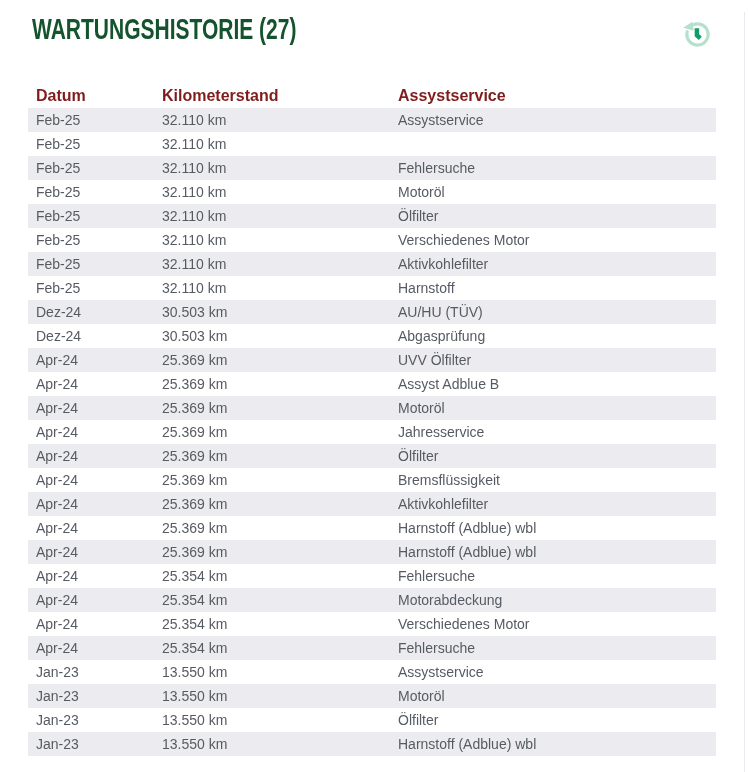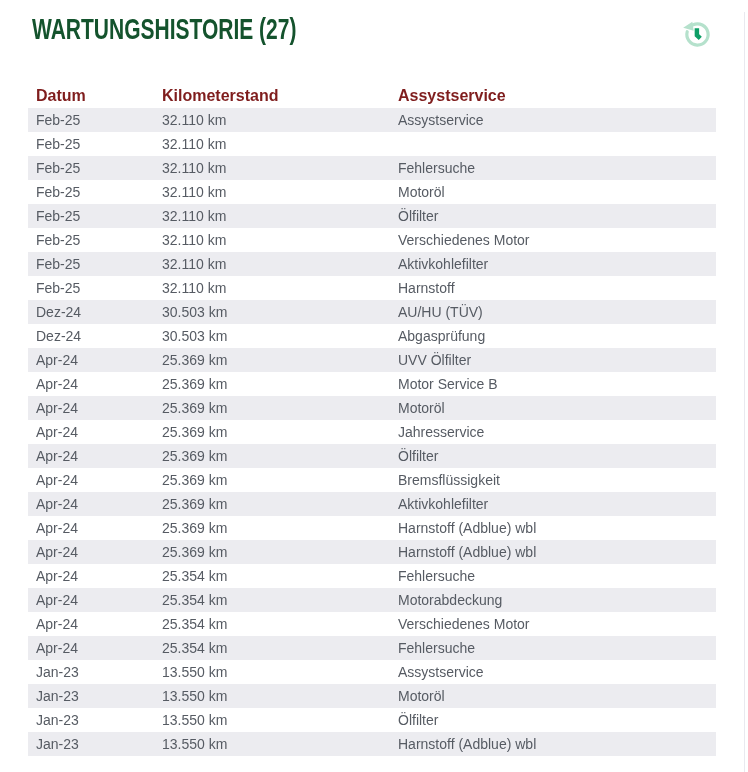--- a/index.html
+++ b/index.html
@@ -148,21 +148,21 @@
           <div class="cell c2">Abgasprüfung</div>
         </div>
         <div class="trow">
           <div class="cell c0">Apr-24</div>
           <div class="cell c1">25.369 km</div>
           <div class="cell c2">UVV Ölfilter</div>
         </div>
         <div class="trow">
           <div class="cell c0">Apr-24</div>
           <div class="cell c1">25.369 km</div>
-          <div class="cell c2">Motor Service B</div>
+          <div class="cell c2">Assyst Adblue B</div>
         </div>
         <div class="trow">
           <div class="cell c0">Apr-24</div>
           <div class="cell c1">25.369 km</div>
           <div class="cell c2">Motoröl</div>
         </div>
         <div class="trow">
           <div class="cell c0">Apr-24</div>
           <div class="cell c1">25.369 km</div>
           <div class="cell c2">Jahresservice</div>

